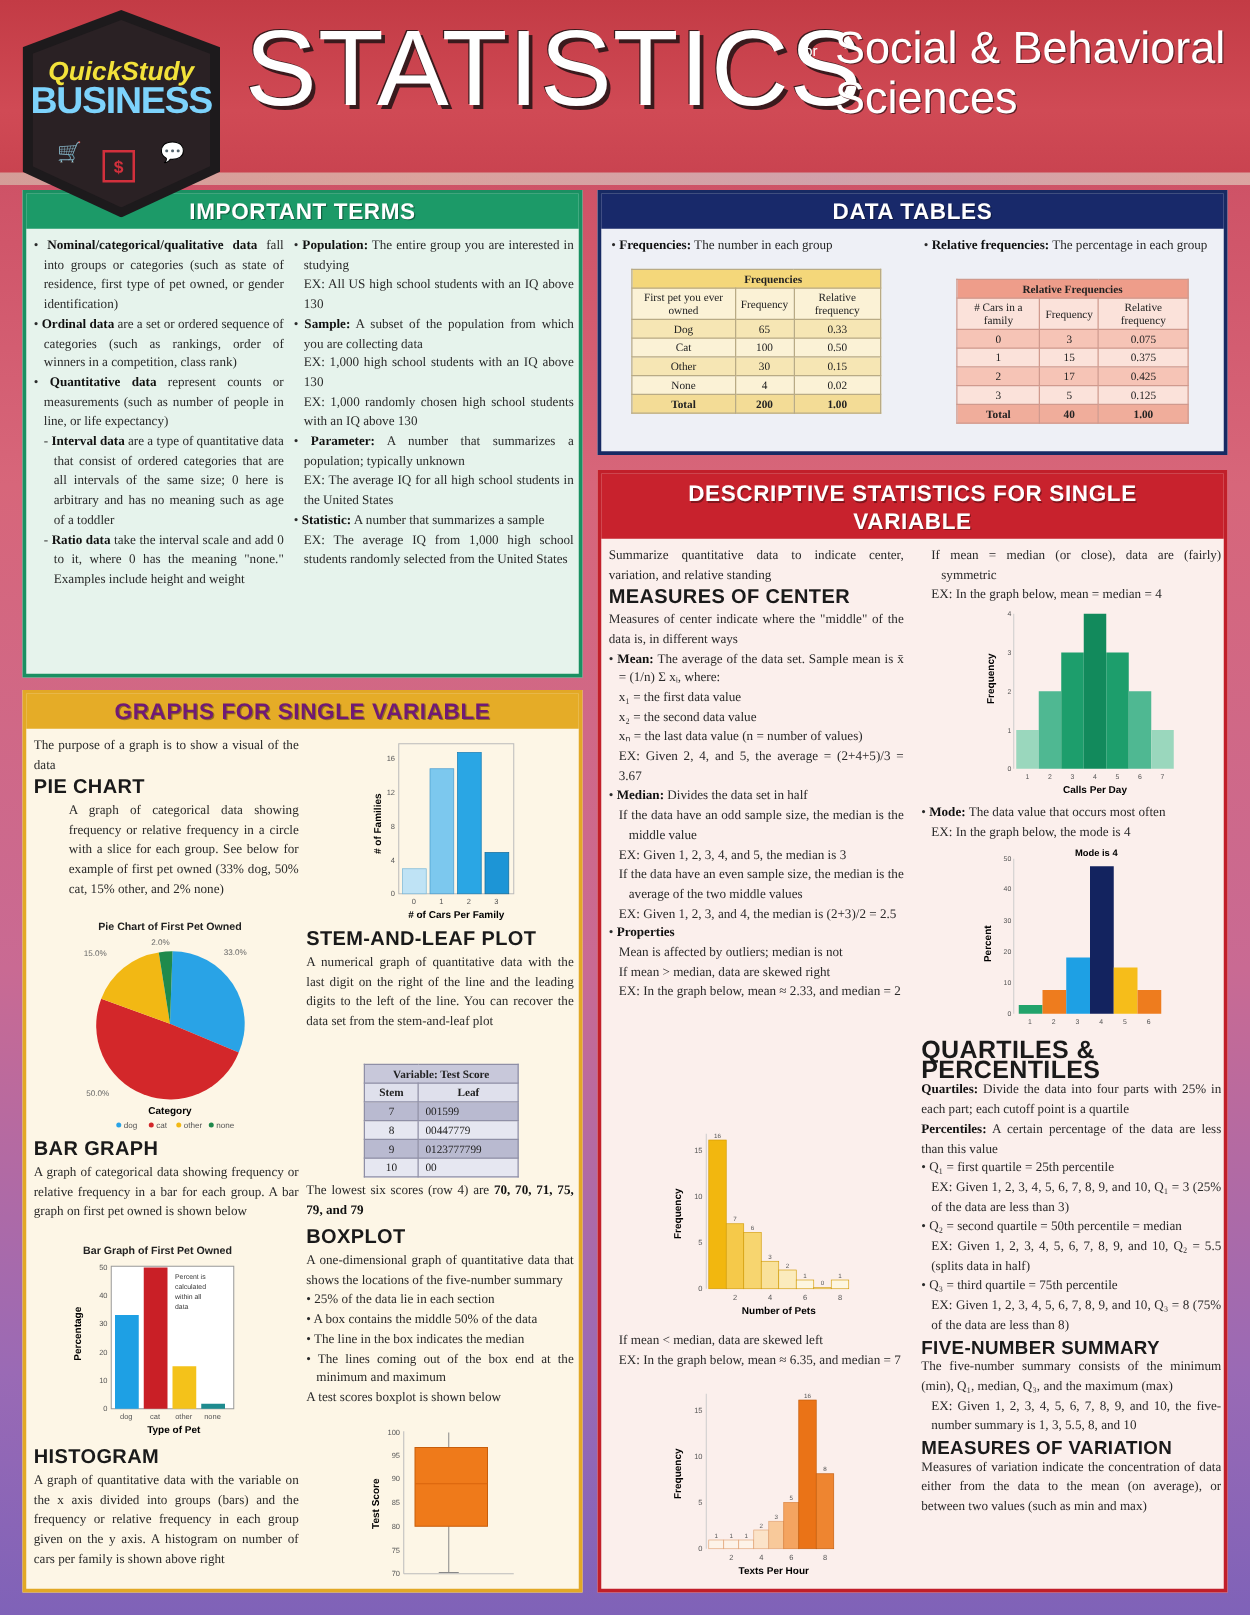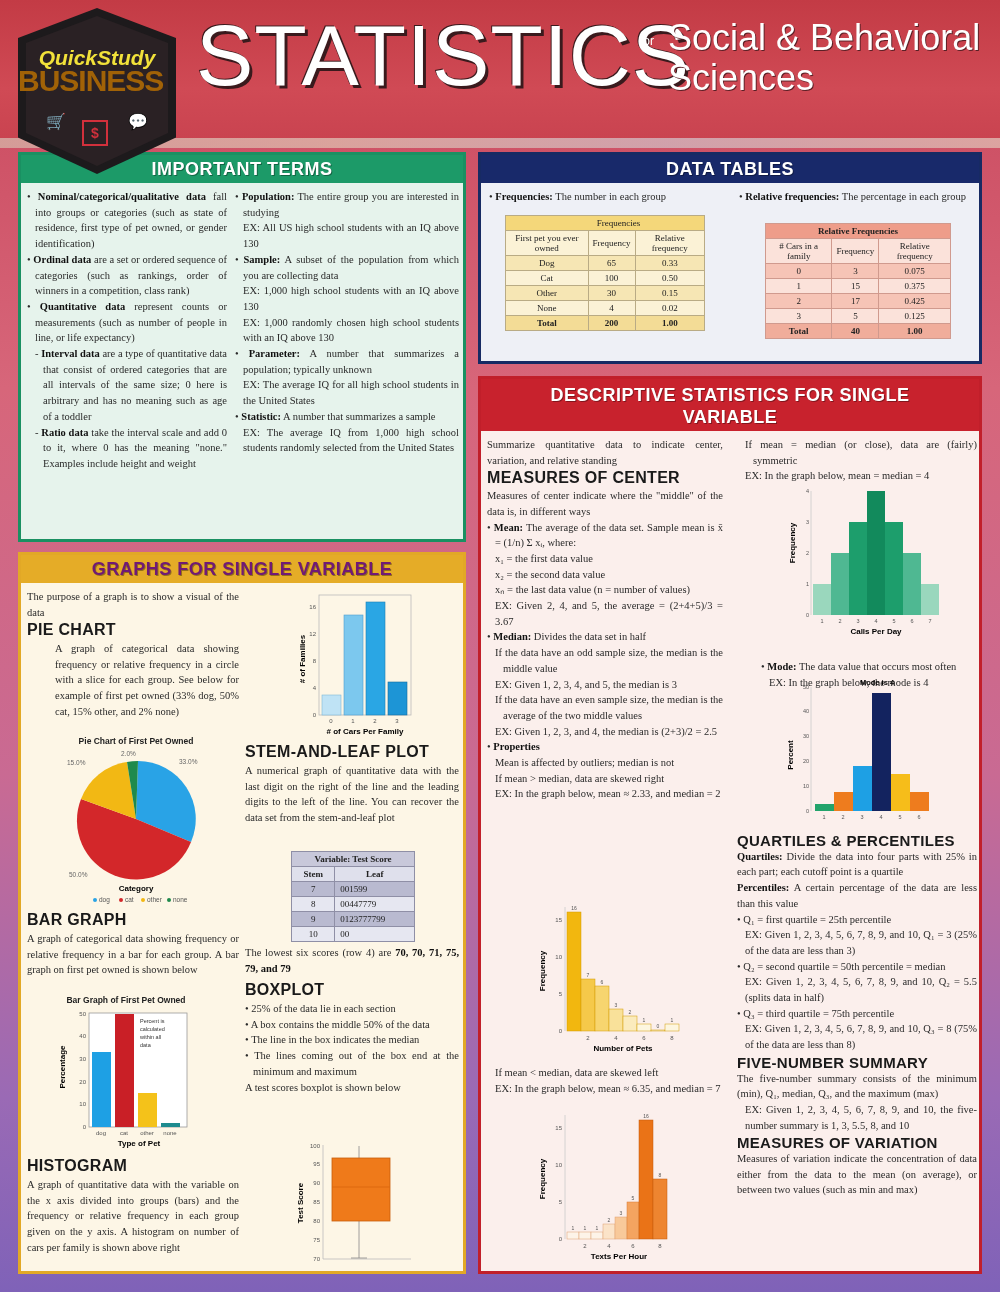--- a/index.html
+++ b/index.html
@@ -29,23 +29,23 @@
     position: absolute; left: 8px; top: 8px; right: 8px; bottom: 8px;
     background: #2a2124;
     clip-path: polygon(50% 0, 100% 18%, 100% 78%, 50% 100%, 0 78%, 0 18%);
   }
   .logo-qs {
     position: absolute; left: 0; right: 0; top: 38px; text-align: center;
     font-family: "Liberation Sans", sans-serif; font-weight: bold; font-style: italic;
     color: #f2e23a; font-size: 21px;
   }
   .logo-biz {
-    position: absolute; left: 0; right: 0; top: 56px; text-align: left;
+    position: absolute; left: 0; right: 0; top: 56px; text-align: center;
     font-family: "Liberation Sans", sans-serif; font-weight: bold;
-    color: #a16207; font-size: 30px; letter-spacing: -1px;
+    color: #7dd3fc; font-size: 30px; letter-spacing: -1px;
   }
   .logo-dollar {
     position: absolute; left: 64px; top: 112px; width: 26px; height: 26px;
     border: 2px solid #d2303c; color: #d2303c; font-weight: bold;
     font-family: "Liberation Sans", sans-serif; font-size: 14px;
     display: flex; align-items: center; justify-content: center;
   }
   .logo-cart { position: absolute; left: 28px; top: 104px; color: #d2303c; font-size: 16px; }
   .logo-chat { position: absolute; right: 28px; top: 104px; color: #d2303c; font-size: 16px; }
   .title-main {
@@ -88,21 +88,21 @@
   .col { position: absolute; }
   .sub-h {
     font-family: "Liberation Sans", sans-serif; font-weight: bold; font-size: 16px;
     text-align: left; color: #1a1a1a; letter-spacing: .3px;
   }
   .bul { padding-left: 8px; text-indent: -8px; }
   .ind { padding-left: 16px; text-indent: -8px; }
   .ex { padding-left: 8px; }
   table.dt { border-collapse: collapse; font-size: 9px; text-align: center; }
   table.dt td, table.dt th { border: 1px solid #b9ab85; padding: 2px 4px; font-weight: normal; }
-  .t-freq th.cap { background: #f4d77a; font-weight: normal; padding-left: 31px; }
+  .t-freq th.cap { background: #f4d77a; font-weight: bold; padding-left: 31px; }
   .t-freq .hdr td { background: #fbf2d6; }
   .t-freq tr.r0 td, .t-freq tr.r2 td { background: #f6e6b4; }
   .t-freq tr.r1 td, .t-freq tr.r3 td { background: #fbf2d6; }
   .t-freq tr.tot td { background: #f3dc96; font-weight: bold; }
   .t-rel td, .t-rel th { border-color: #d09a8e !important; }
   .t-rel th.cap { background: #ee9d8a; font-weight: bold; }
   .t-rel .hdr td { background: #fbe2da; }
   .t-rel tr.r0 td, .t-rel tr.r2 td { background: #f6c4b6; }
   .t-rel tr.r1 td, .t-rel tr.r3 td { background: #fbe2da; }
   .t-rel tr.tot td { background: #f0ad9b; font-weight: bold; }
@@ -354,20 +354,21 @@
     <tr class="even">
           <td style="text-align:center">10</td>
           <td>00</td>
         </tr>
   </tbody>
     </table>
   <div class="col txt" style="left:224px; top:390px; width:214px;"><span>The lowest six scores (row 4) are </span><b>70, 70, 71, 75, 79, and 79</b></div>
 
   <div class="col sub-h" style="left:224px; top:426px; width:212px;">BOXPLOT</div>
   <div class="col txt" style="left:224px; top:446px; width:214px;">
+    <div>A one-dimensional graph of quantitative data that shows the locations of the five-number summary</div>
     <div class="bul">• <span>25% of the data lie in each section</span></div>
     <div class="bul">• <span>A box contains the middle 50% of the data</span></div>
     <div class="bul">• <span>The line in the box indicates the median</span></div>
     <div class="bul">• <span>The lines coming out of the box end at the minimum and maximum</span></div>
     <div>A test scores boxplot is shown below</div>
   </div>
   <svg class="col" style="left:270px; top:586px;" width="140" height="130">
     <text x="12" y="62" transform="rotate(-90 12 62)" font-size="8" font-weight="bold" text-anchor="middle">Test Score</text>
     <line x1="32" y1="4" x2="32" y2="118" stroke="#bbb" stroke-width=".8"></line>
     <line x1="32" y1="118" x2="120" y2="118" stroke="#bbb" stroke-width=".8"></line>
@@ -518,21 +519,21 @@
         <text x="59" y="140">2</text>
         <text x="77" y="140">3</text>
         <text x="95" y="140">4</text>
         <text x="113" y="140">5</text>
         <text x="131" y="140">6</text>
         <text x="149" y="140">7</text>
     </g>
     <text x="95" y="151" font-size="8" font-weight="bold" text-anchor="middle">Calls Per Day</text>
   </svg>
 
-  <div class="col txt" style="left:256px; top:280px; width:240px;margin-left:24px;">
+  <div class="col txt" style="left:256px; top:264px; width:240px;">
     <div class="bul">• <b>Mode:</b><span> The data value that occurs most often</span></div>
     <div class="ex">EX: In the graph below, the mode is 4</div>
   </div>
 
   <svg class="col" style="left:300px; top:296px;" width="160" height="150">
     <text x="96" y="10" font-size="7.5" font-weight="bold" text-anchor="middle">Mode is 4</text>
     <text x="12" y="80" transform="rotate(-90 12 80)" font-size="8" font-weight="bold" text-anchor="middle">Percent</text>
     <line x1="30" y1="12" x2="30" y2="136" stroke="#ccc" stroke-width=".8"></line>
     <g font-size="5.5" fill="#555" text-anchor="end">
       <text x="28" y="138">0</text>
@@ -552,21 +553,21 @@
       <text x="43" y="144">1</text>
         <text x="62" y="144">2</text>
         <text x="81" y="144">3</text>
         <text x="100" y="144">4</text>
         <text x="119" y="144">5</text>
         <text x="138" y="144">6</text>
     </g>
   </svg>
 
   <div class="col txt" style="left:256px; top:454px; width:240px;">
-    <div class="sub-h" style="font-size:15px">QUARTILES &amp; PERCENTILES</div>
+    <div class="sub-h" style="font-size:20px">QUARTILES &amp; PERCENTILES</div>
     <div><b>Quartiles:</b><span> Divide the data into four parts with 25% in each part; each cutoff point is a quartile</span></div>
     <div><b>Percentiles:</b><span> A certain percentage of the data are less than this value</span></div>
     <div class="bul">• <span>Q₁ = first quartile = 25th percentile</span></div>
     <div class="ex">EX: Given 1, 2, 3, 4, 5, 6, 7, 8, 9, and 10, Q₁ = 3 (25% of the data are less than 3)</div>
     <div class="bul">• <span>Q₂ = second quartile = 50th percentile = median</span></div>
     <div class="ex">EX: Given 1, 2, 3, 4, 5, 6, 7, 8, 9, and 10, Q₂ = 5.5 (splits data in half)</div>
     <div class="bul">• <span>Q₃ = third quartile = 75th percentile</span></div>
     <div class="ex">EX: Given 1, 2, 3, 4, 5, 6, 7, 8, 9, and 10, Q₃ = 8 (75% of the data are less than 8)</div>
     <div class="sub-h" style="font-size:15px; margin-top:2px">FIVE-NUMBER SUMMARY</div>
     <div>The five-number summary consists of the minimum (min), Q₁, median, Q₃, and the maximum (max)</div>

